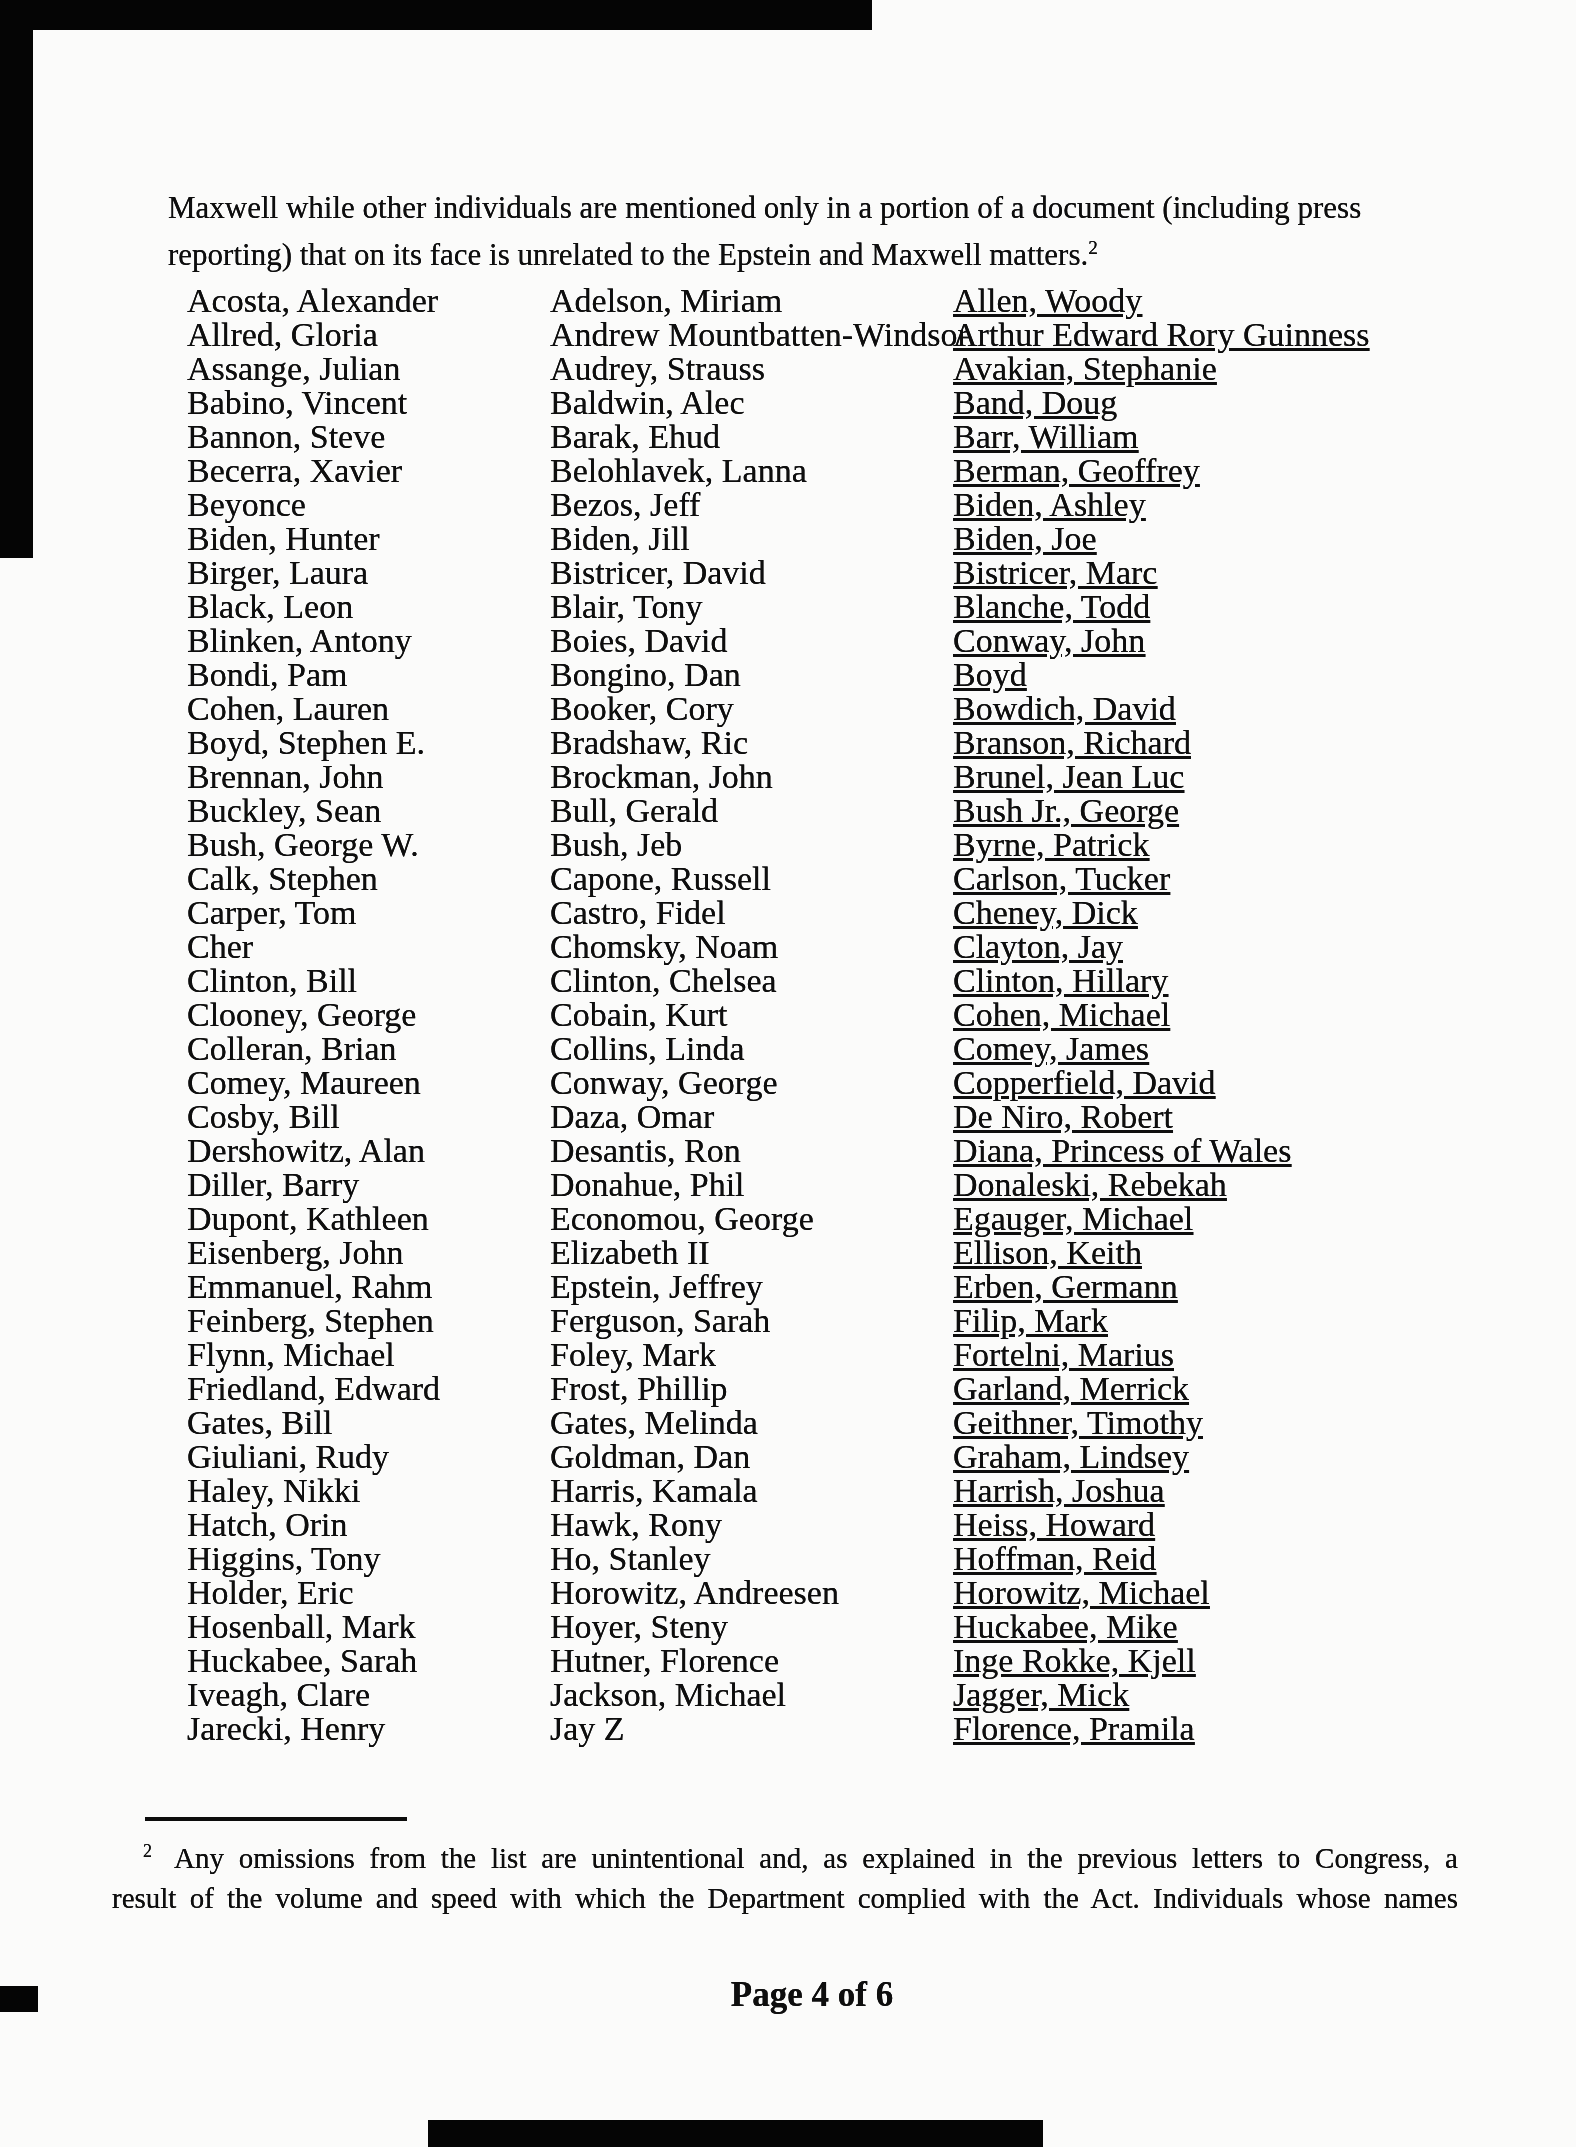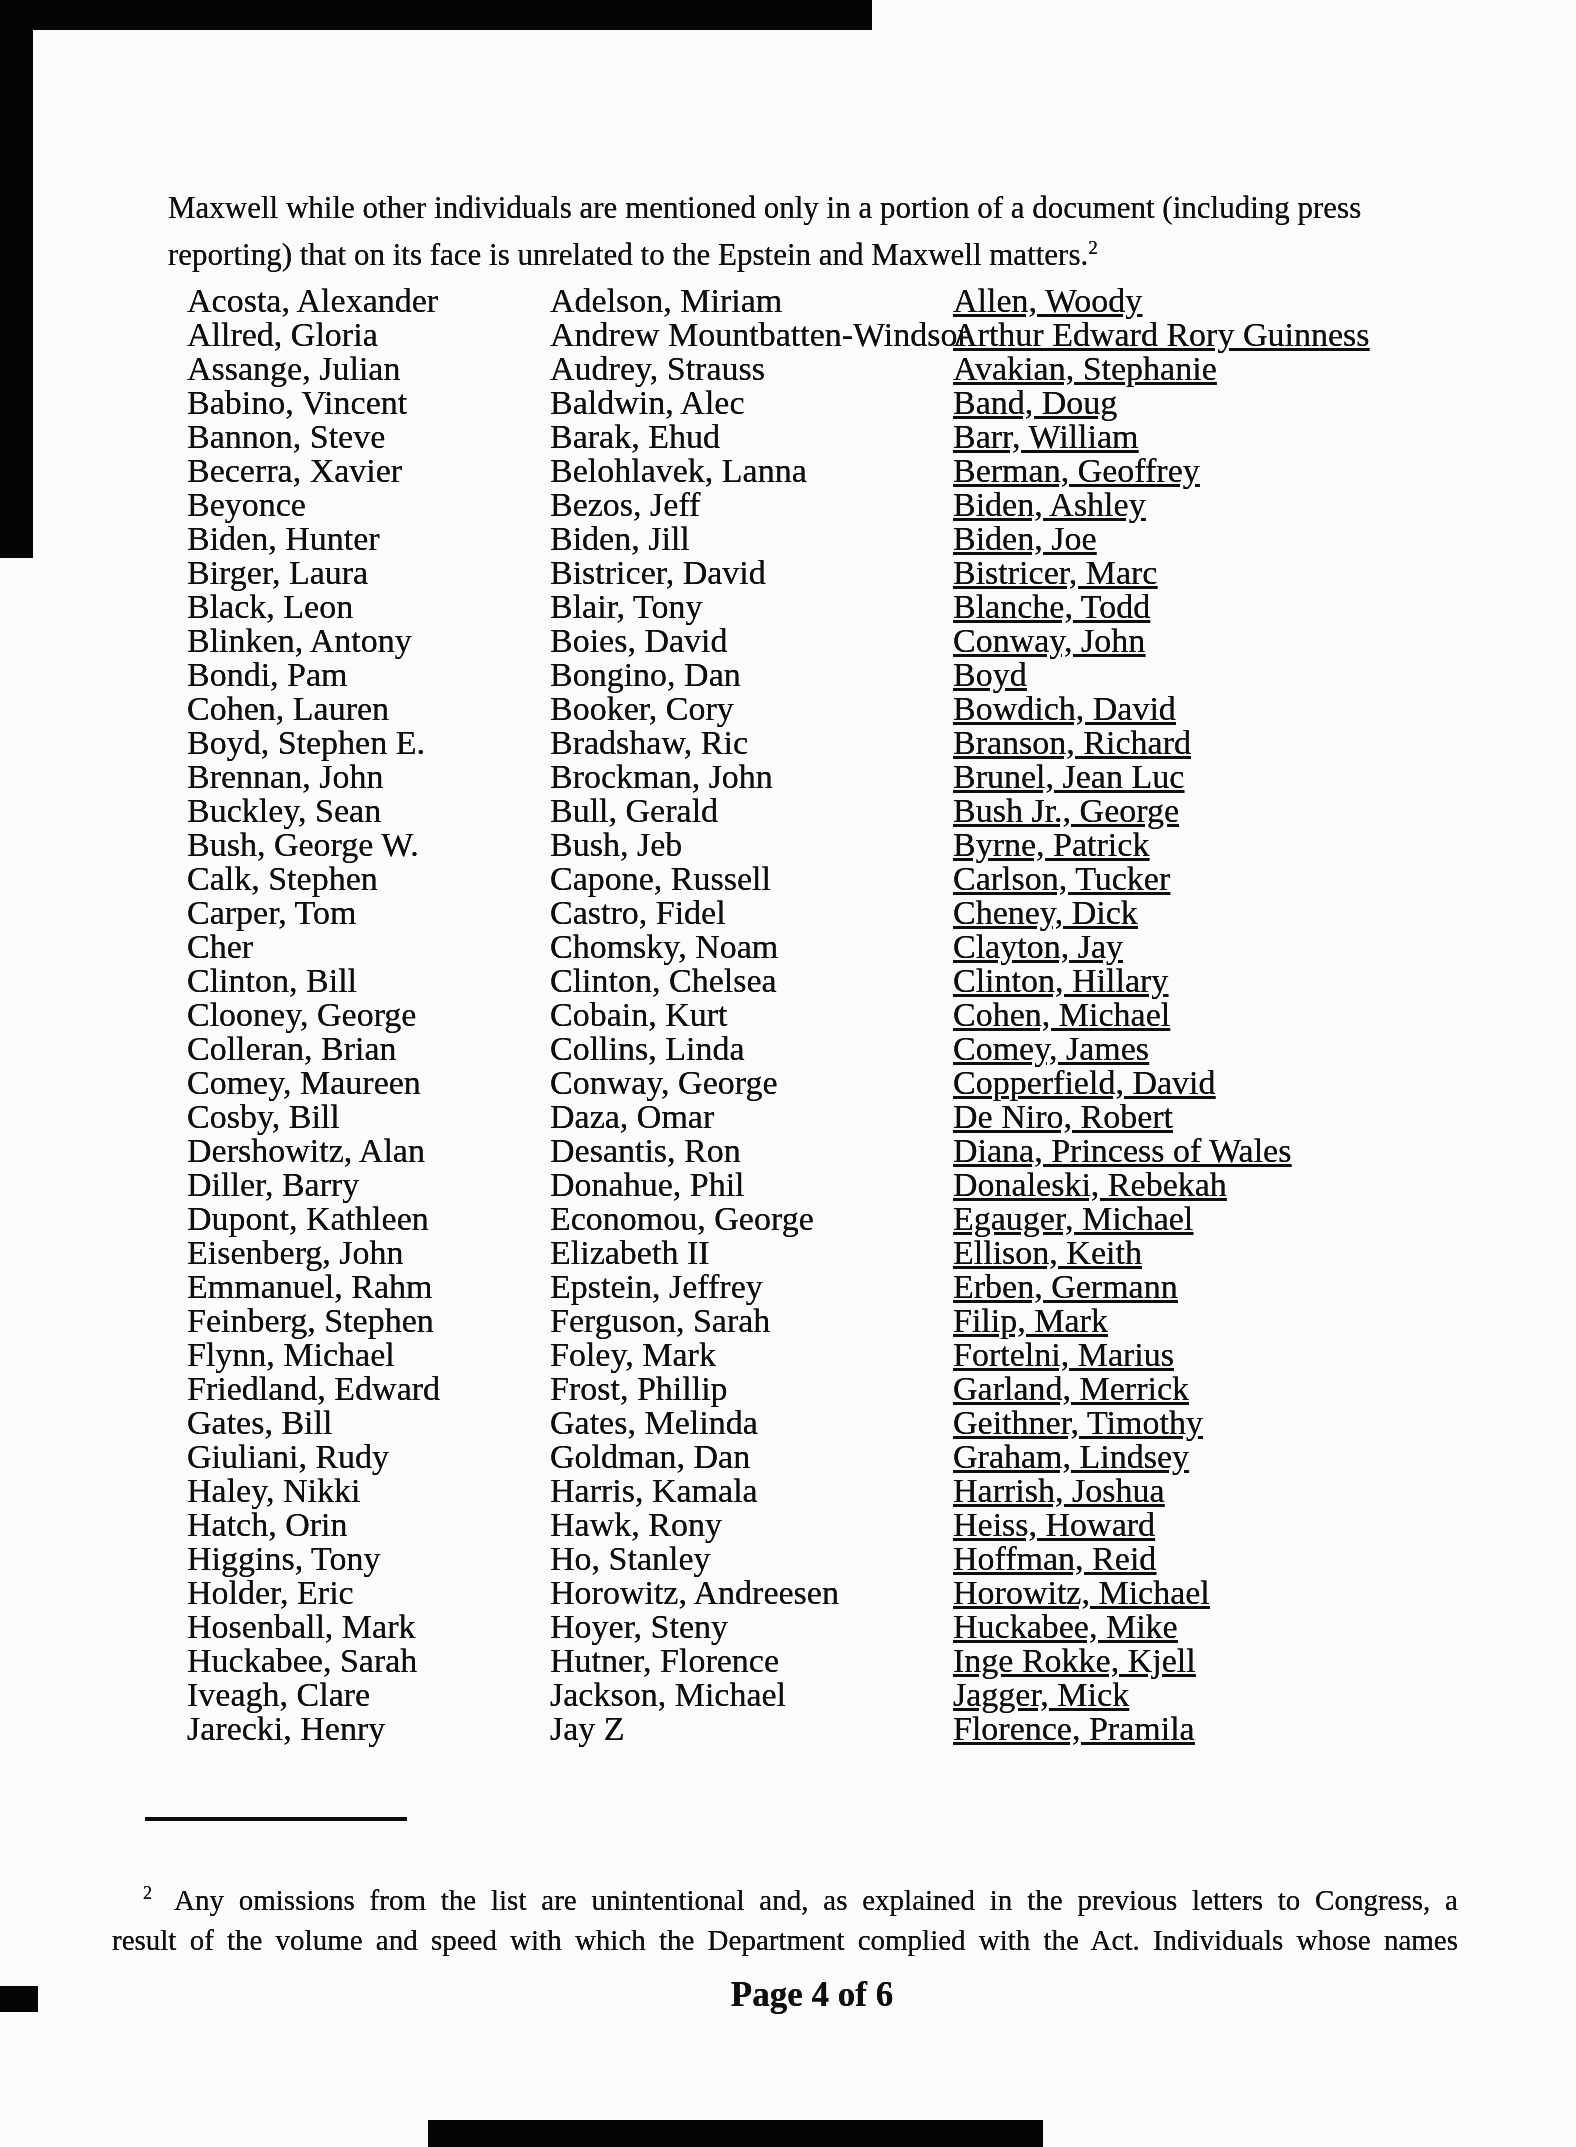--- a/index.html
+++ b/index.html
@@ -54,21 +54,21 @@
   .fn-line {
     position: absolute;
     font-size: 29px;
     line-height: 40px;
     text-shadow: 0 0 0.6px #111;
     white-space: nowrap;
   }
   .fn-1 { left: 143px; top: 1838px; width: 1315px; }
   .fn-2 { left: 112px; top: 1878px; width: 1346px; }
   .fn-3 { left: 112px; top: 1918px; }
-  .fn-just { text-align: justify; text-align-last: justify; margin-top: 42px; }
+  .fn-just { text-align: justify; text-align-last: justify; }
   .fn-1 sup { margin-right: 22px; }
 
   .page-label {
     position: absolute;
     left: 662px;
     top: 1975px;
     width: 300px;
     text-align: center;
     font-size: 35px;
     font-weight: bold;

